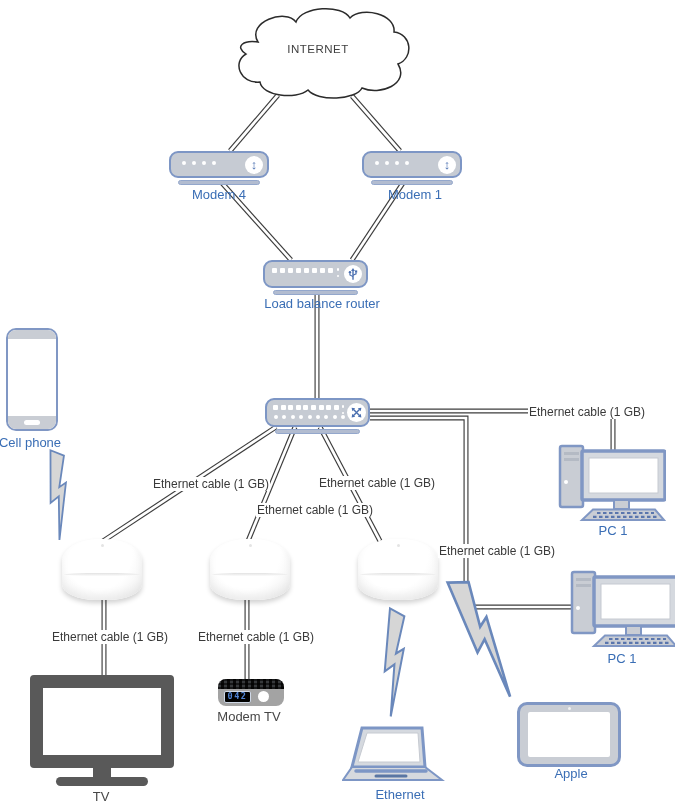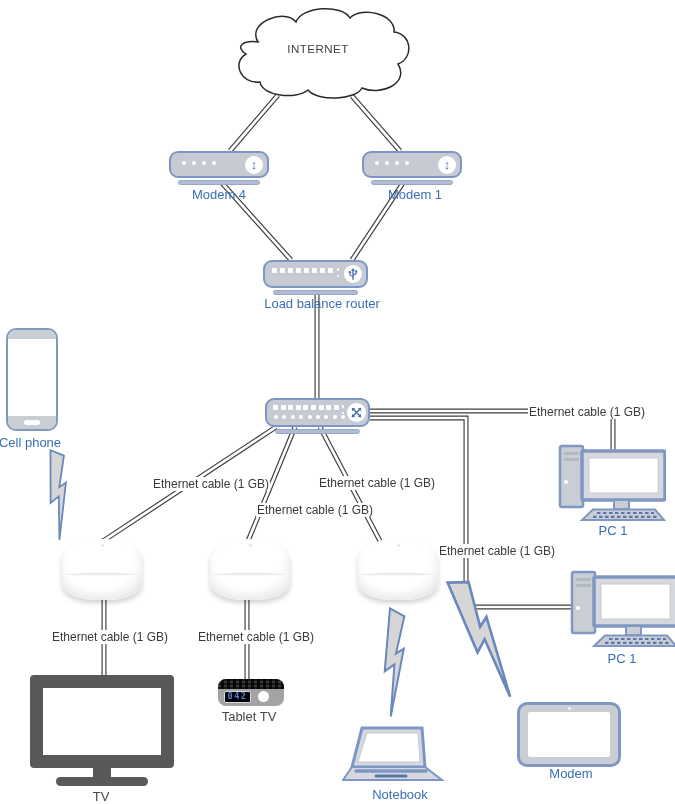--- a/index.html
+++ b/index.html
@@ -292,23 +292,23 @@
     <path class="bolt" transform="translate(432,592) rotate(-31) scale(1.3)" d="M14 0 L28 8 L18 42 L26 38 L10 100 L16 52 L6 58 Z"></path>
   </svg>
 
   <div class="dev-label" style="left:149px;top:187px;">Modem 4</div>
   <div class="dev-label" style="left:345px;top:187px;">Modem 1</div>
   <div class="dev-label" style="left:252px;top:296px;">Load balance router</div>
   <div class="dev-label" style="left:-40px;top:435px;">Cell phone</div>
   <div class="dev-label" style="left:543px;top:523px;">PC 1</div>
   <div class="dev-label" style="left:552px;top:651px;">PC 1</div>
   <div class="dev-label dark" style="left:31px;top:789px;">TV</div>
-  <div class="dev-label dark" style="left:179px;top:709px;">Tablet TV</div>
-  <div class="dev-label" style="left:330px;top:787px;">Notebook</div>
-  <div class="dev-label" style="left:501px;top:766px;">Modem</div>
+  <div class="dev-label dark" style="left:179px;top:709px;">Modem TV</div>
+  <div class="dev-label" style="left:330px;top:787px;">Ethernet</div>
+  <div class="dev-label" style="left:501px;top:766px;">Apple</div>
 
   <div class="cab-label" style="left:152px;top:477px;">Ethernet cable (1 GB)</div>
   <div class="cab-label" style="left:256px;top:503px;">Ethernet cable (1 GB)</div>
   <div class="cab-label" style="left:318px;top:476px;">Ethernet cable (1 GB)</div>
   <div class="cab-label" style="left:438px;top:544px;">Ethernet cable (1 GB)</div>
   <div class="cab-label" style="left:528px;top:405px;">Ethernet cable (1 GB)</div>
   <div class="cab-label" style="left:51px;top:630px;">Ethernet cable (1 GB)</div>
   <div class="cab-label" style="left:197px;top:630px;">Ethernet cable (1 GB)</div>
 
 </div>

